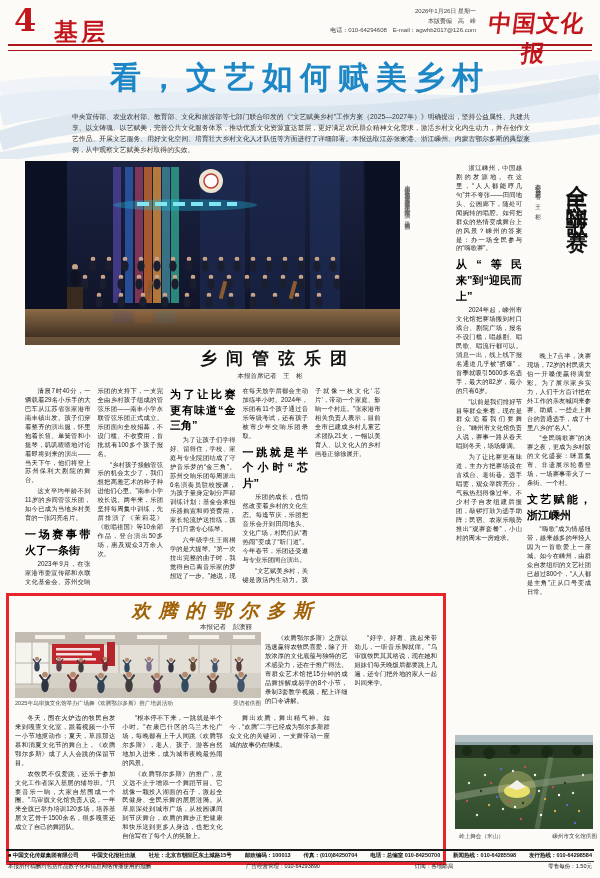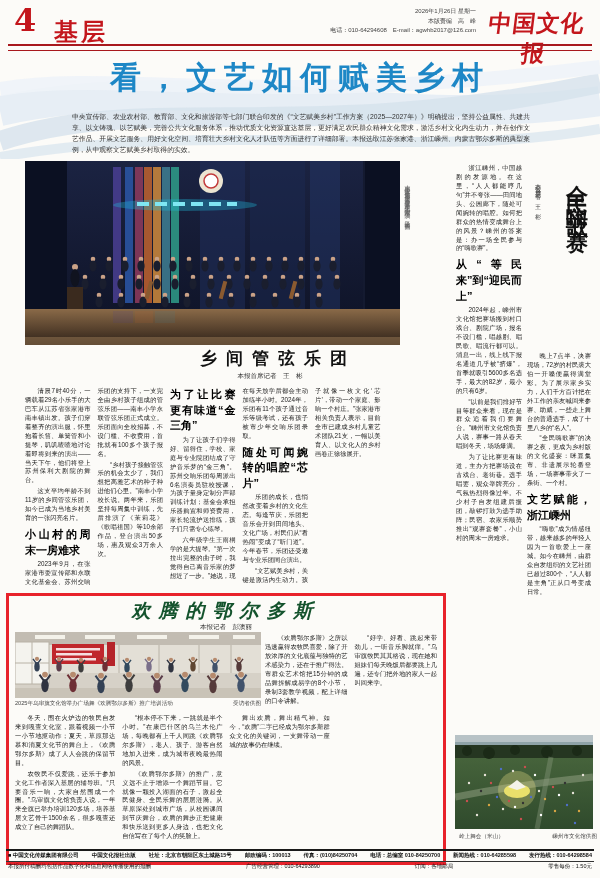--- a/index.html
+++ b/index.html
@@ -37,21 +37,21 @@
   .colflow h4{margin:4px 0 2px;font-size:11px;color:#000;text-indent:0;}
   .vt-block{position:absolute;}
   .vt-title{position:absolute;right:2px;top:0;writing-mode:vertical-rl;text-orientation:upright;
             font:bold 22px/1 "DejaVu Serif",serif;letter-spacing:11px;color:#111;}
   .vt-byline{position:absolute;left:6px;top:12px;writing-mode:vertical-rl;text-orientation:upright;
              font-size:6px;letter-spacing:2px;color:#444;}
   
   .redbox{position:absolute;left:6px;top:593px;width:434px;height:266px;
           border:3px solid var(--boxred);background:#fcfbf8;}
   .rb-title{position:absolute;left:0;right:0;top:5px;text-align:center;
-            font:bold italic 19px/1 "DejaVu Serif",serif;letter-spacing:8px;color:#14532d;}
+            font:bold italic 19px/1 "DejaVu Serif",serif;letter-spacing:8px;color:#a16207;}
   .rb-byline{position:absolute;left:0;right:0;top:27px;text-align:center;font-size:6.5px;color:#333;}
   
   .ft-rule{position:absolute;left:6px;right:6px;top:849px;border-top:2px solid #1a1a1a;}
   .ft-row{position:absolute;left:8px;right:8px;display:flex;justify-content:space-between;
           font-size:5.5px;color:#111;white-space:nowrap;overflow:hidden;}
   .ft-row1{top:852px;font-weight:bold;}
   .ft-thin{position:absolute;left:6px;right:6px;top:861px;border-top:1px solid #333;}
   .ft-row2{top:863px;}
 </style>
 </head>
@@ -201,27 +201,27 @@
       <p>“全民嗨歌赛”的决赛之夜，更成为乡村版的文化盛宴：咪豆集市、非遗展示轮番登场，一场赛事带火了一条街、一个村。</p>
       <h4>文艺赋能，浙江嵊州</h4>
       <p>“嗨歌”成为情感纽带，越来越多的年轻人因为一首歌爱上一座城。如今在嵊州，由群众自发组织的文艺社团已超过800个，“人人都是主角”正从口号变成日常。</p>
     </div>
 
   <div class="a-title" style="left:138px;top:347px;width:280px;font-size:17px;letter-spacing:9px">乡间管弦乐团</div>
   <div class="a-byline" style="left:130px;top:372px;width:280px">本报首席记者　王　彬</div>
   <div class="colflow" style="left:25px;top:387px;width:428px;height:201px;column-count:6">
       <p>清晨7时40分，一辆载着29名小乐手的大巴车从江苏省张家港市南丰镇出发。孩子们穿着整齐的演出服，怀里抱着长笛、单簧管和小提琴，叽叽喳喳地讨论着即将到来的演出——当天下午，他们将登上苏州保利大剧院的舞台。</p>
       <p>这支平均年龄不到11岁的乡间管弦乐团，如今已成为当地乡村美育的一张闪亮名片。</p>
-      <h4>小山村的周末一房难求</h4>
+      <h4>一场赛事带火了一条街</h4>
       <p>2023年9月，在张家港市委宣传部和永联文化基金会、苏州交响乐团的支持下，一支完全由乡村孩子组成的管弦乐团——南丰小学永联管弦乐团正式成立。乐团面向全校招募，不设门槛、不收费用，首批就有100多个孩子报名。</p>
       <p>“乡村孩子接触管弦乐的机会太少了，我们想把高雅艺术的种子种进他们心里。”南丰小学校长说。两年来，乐团坚持每周集中训练，先后排演了《茉莉花》《歌唱祖国》等10余部作品，登台演出50多场，惠及观众3万余人次。</p>
       <h4>为了让比赛更有味道“金三角”</h4>
       <p>为了让孩子们学得好、留得住，学校、家庭与专业院团结成了守护音乐梦的“金三角”。苏州交响乐团每周派出6名演奏员驻校授课，为孩子量身定制分声部训练计划；基金会承担乐器购置和师资费用，家长轮流护送排练，孩子们只需专心练琴。</p>
       <p>六年级学生王雨桐学的是大提琴。“第一次拉出完整的曲子时，我觉得自己离音乐家的梦想近了一步。”她说，现在每天放学后都会主动加练半小时。2024年，乐团有11个孩子通过音乐等级考试，还有孩子被市少年交响乐团录取。</p>
-      <h4>随处可闻婉转的唱腔“芯片”</h4>
+      <h4>一跳就是半个小时“芯片”</h4>
       <p>乐团的成长，也悄然改变着乡村的文化生态。每逢节庆，乐团把音乐会开到田间地头、文化广场，村民们从“看热闹”变成了“听门道”。今年春节，乐团还受邀与专业乐团同台演出。</p>
       <p>“文艺赋美乡村，关键是激活内生动力。孩子就像一枚文化‘芯片’，带动一个家庭、影响一个村庄。”张家港市相关负责人表示，目前全市已建成乡村儿童艺术团队21支，一幅以美育人、以文化人的乡村画卷正徐徐展开。</p>
     </div>
 
   <div class="redbox">
     <div class="rb-title">欢腾的鄂尔多斯</div>
     <div class="rb-byline">本报记者　彭澳丽</div>
 
     <svg class="ph" style="left:6px;top:36px" width="246" height="66" viewBox="0 0 246 66">
       <rect width="246" height="66" fill="#d6d1c7"></rect>

